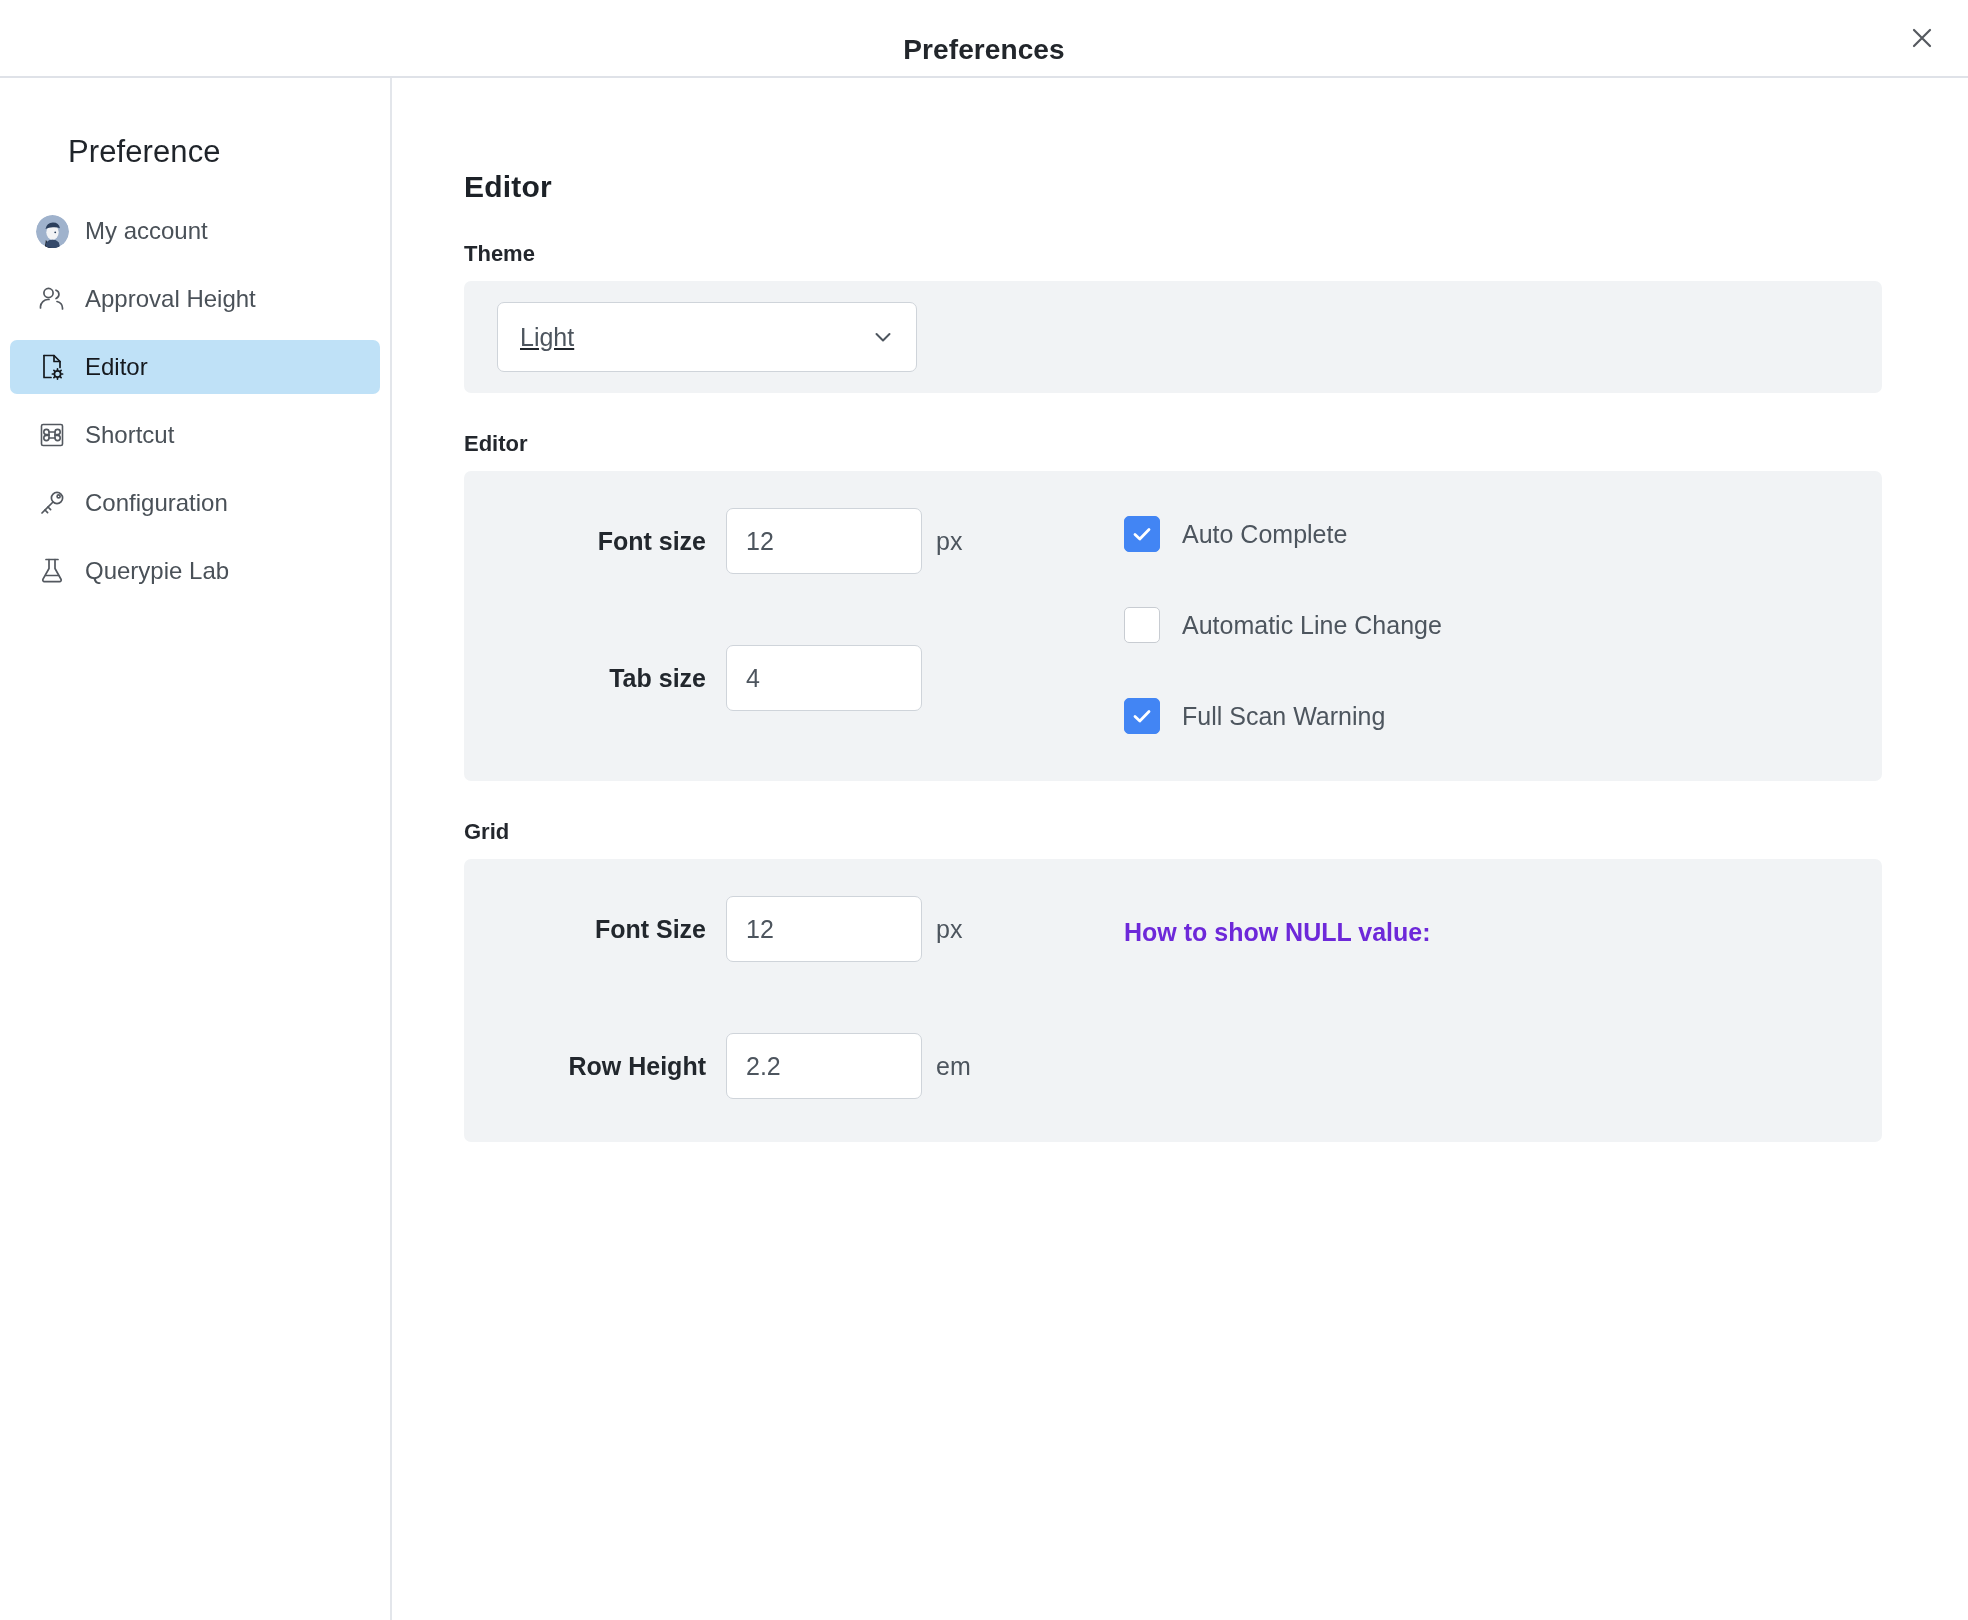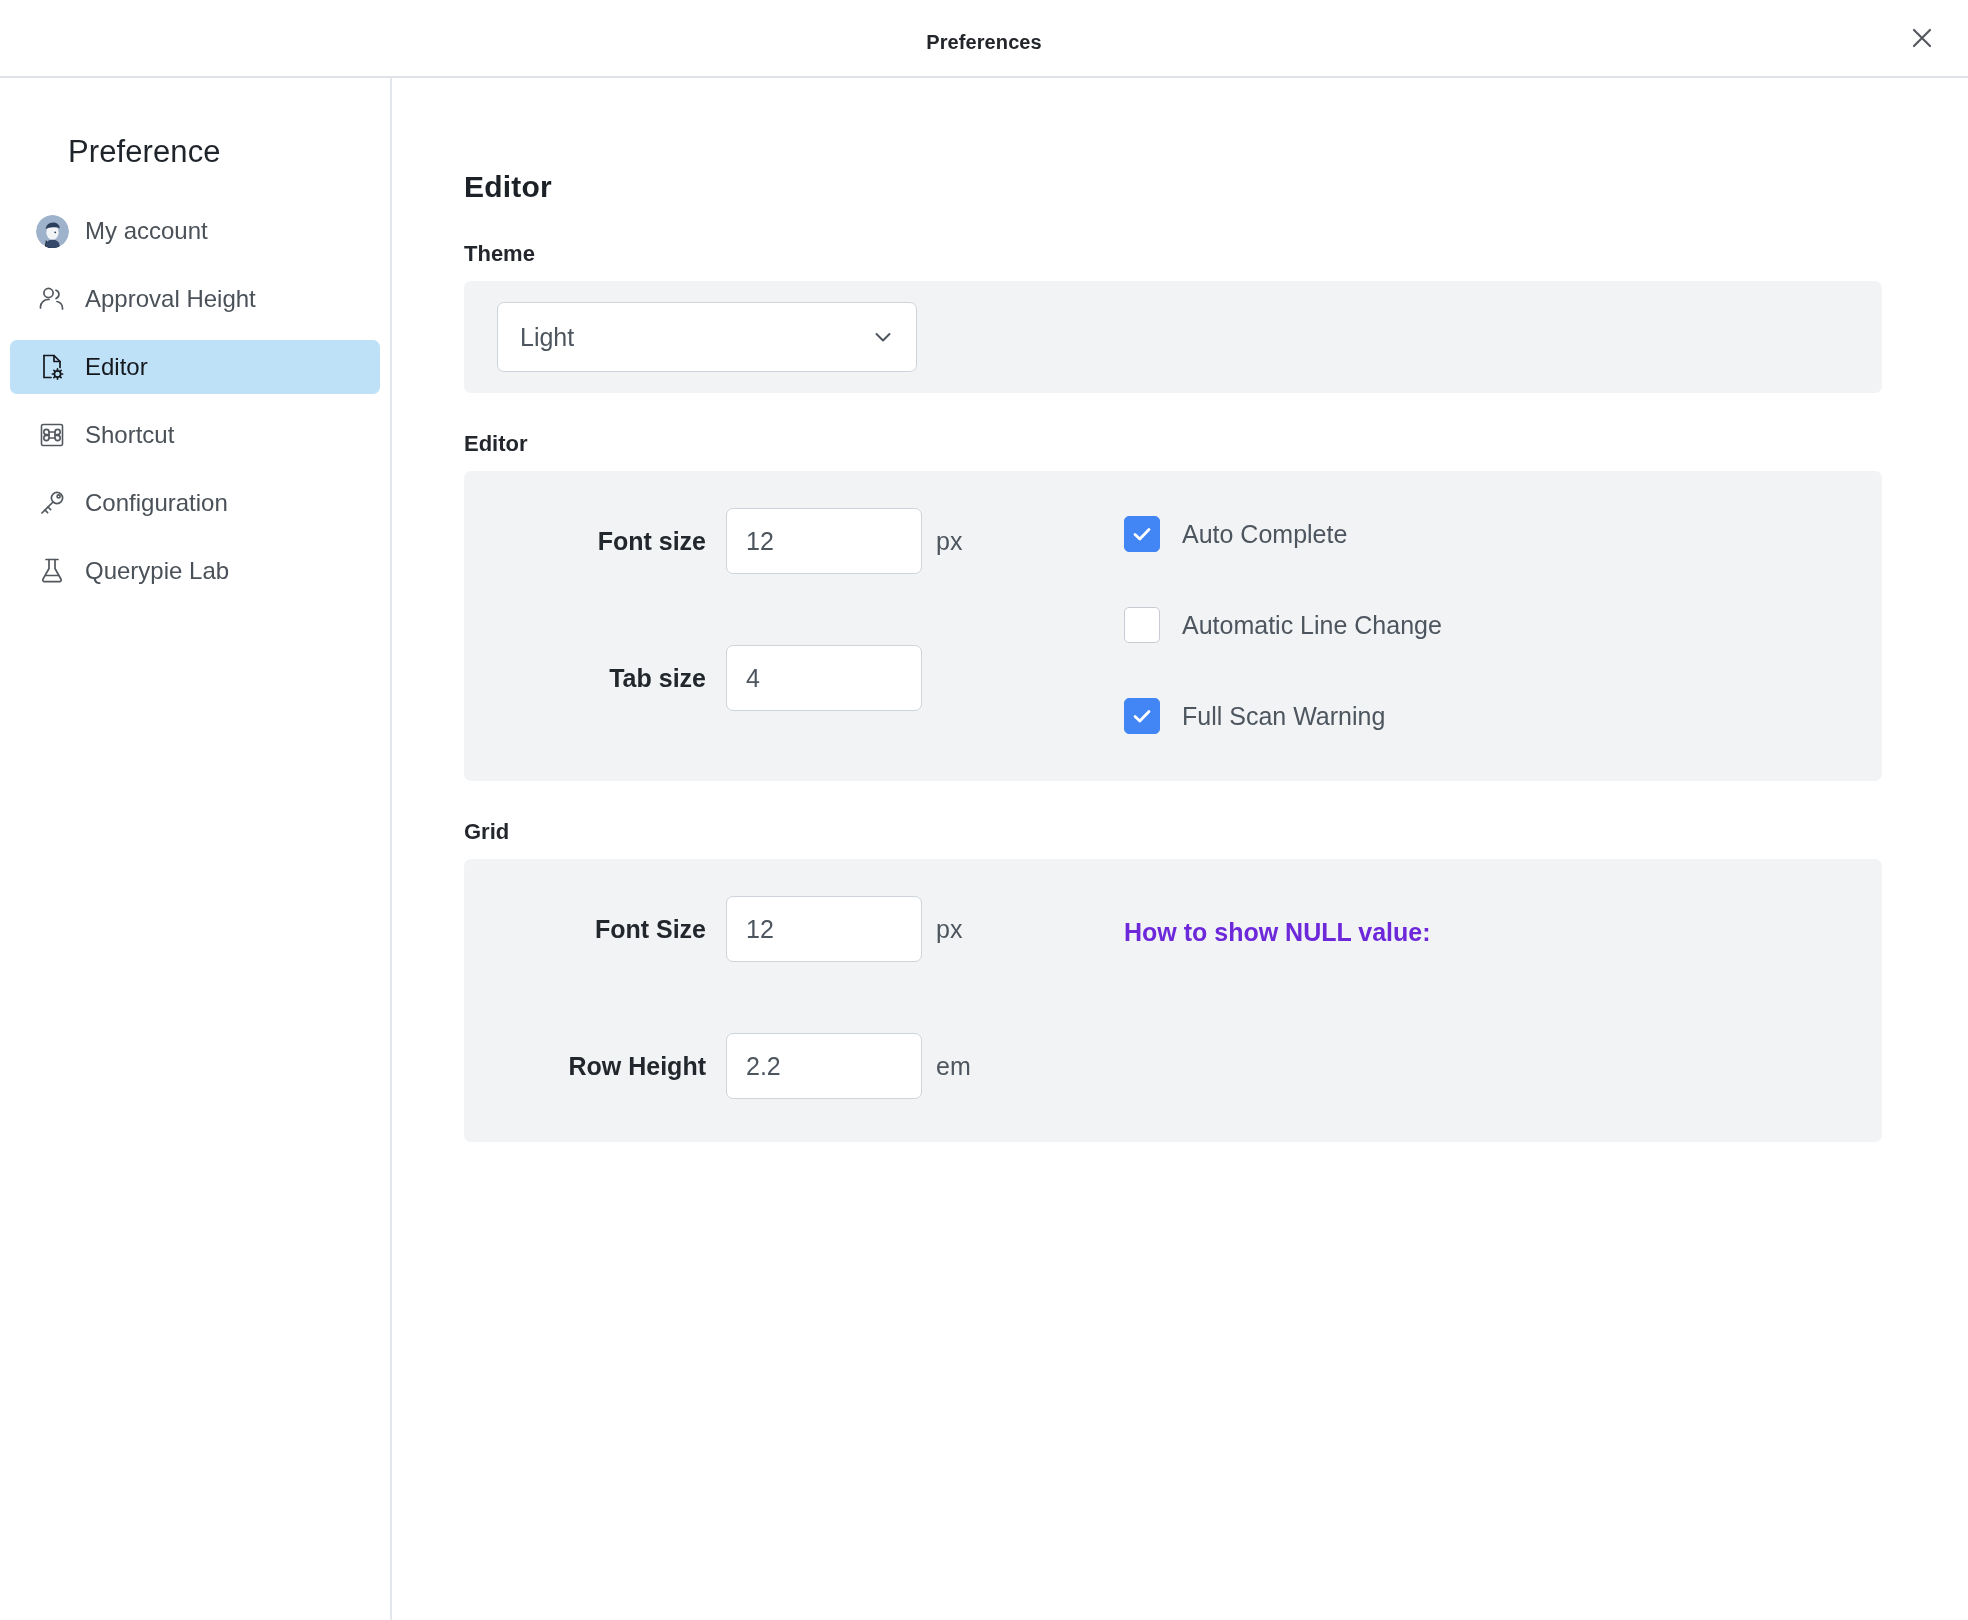--- a/index.html
+++ b/index.html
@@ -15,24 +15,24 @@
 
   
   .titlebar {
     position: relative;
     height: 78px;
     border-bottom: 2px solid #dfe2e8;
     background: #ffffff;
   }
   .titlebar-title {
     position: absolute;
-    left: 0; right: 0; top: 4px;
+    left: 0; right: 0; top: 12px;
     line-height: 76px;
     text-align: center;
-    font-size: 20px;
+    font-size: 28px;
     font-weight: 700;
     color: #22262b;
     letter-spacing: .1px;
   }
   .close-btn {
     position: absolute;
     right: 22px;
     top: 14px;
     width: 48px;
     height: 48px;
@@ -145,20 +145,21 @@
     position: relative;
     width: 420px;
     height: 70px;
     background: #ffffff;
     border: 1.5px solid #cfd4da;
     border-radius: 7px;
     display: flex;
     align-items: center;
     padding: 0 22px;
     cursor: pointer;
+    text-decoration: underline;
   }
   .select-value {
     font-size: 25px;
     color: #4d555e;
   }
   .select-arrow {
     position: absolute;
     right: 20px;
     top: 50%;
     transform: translateY(-50%);

